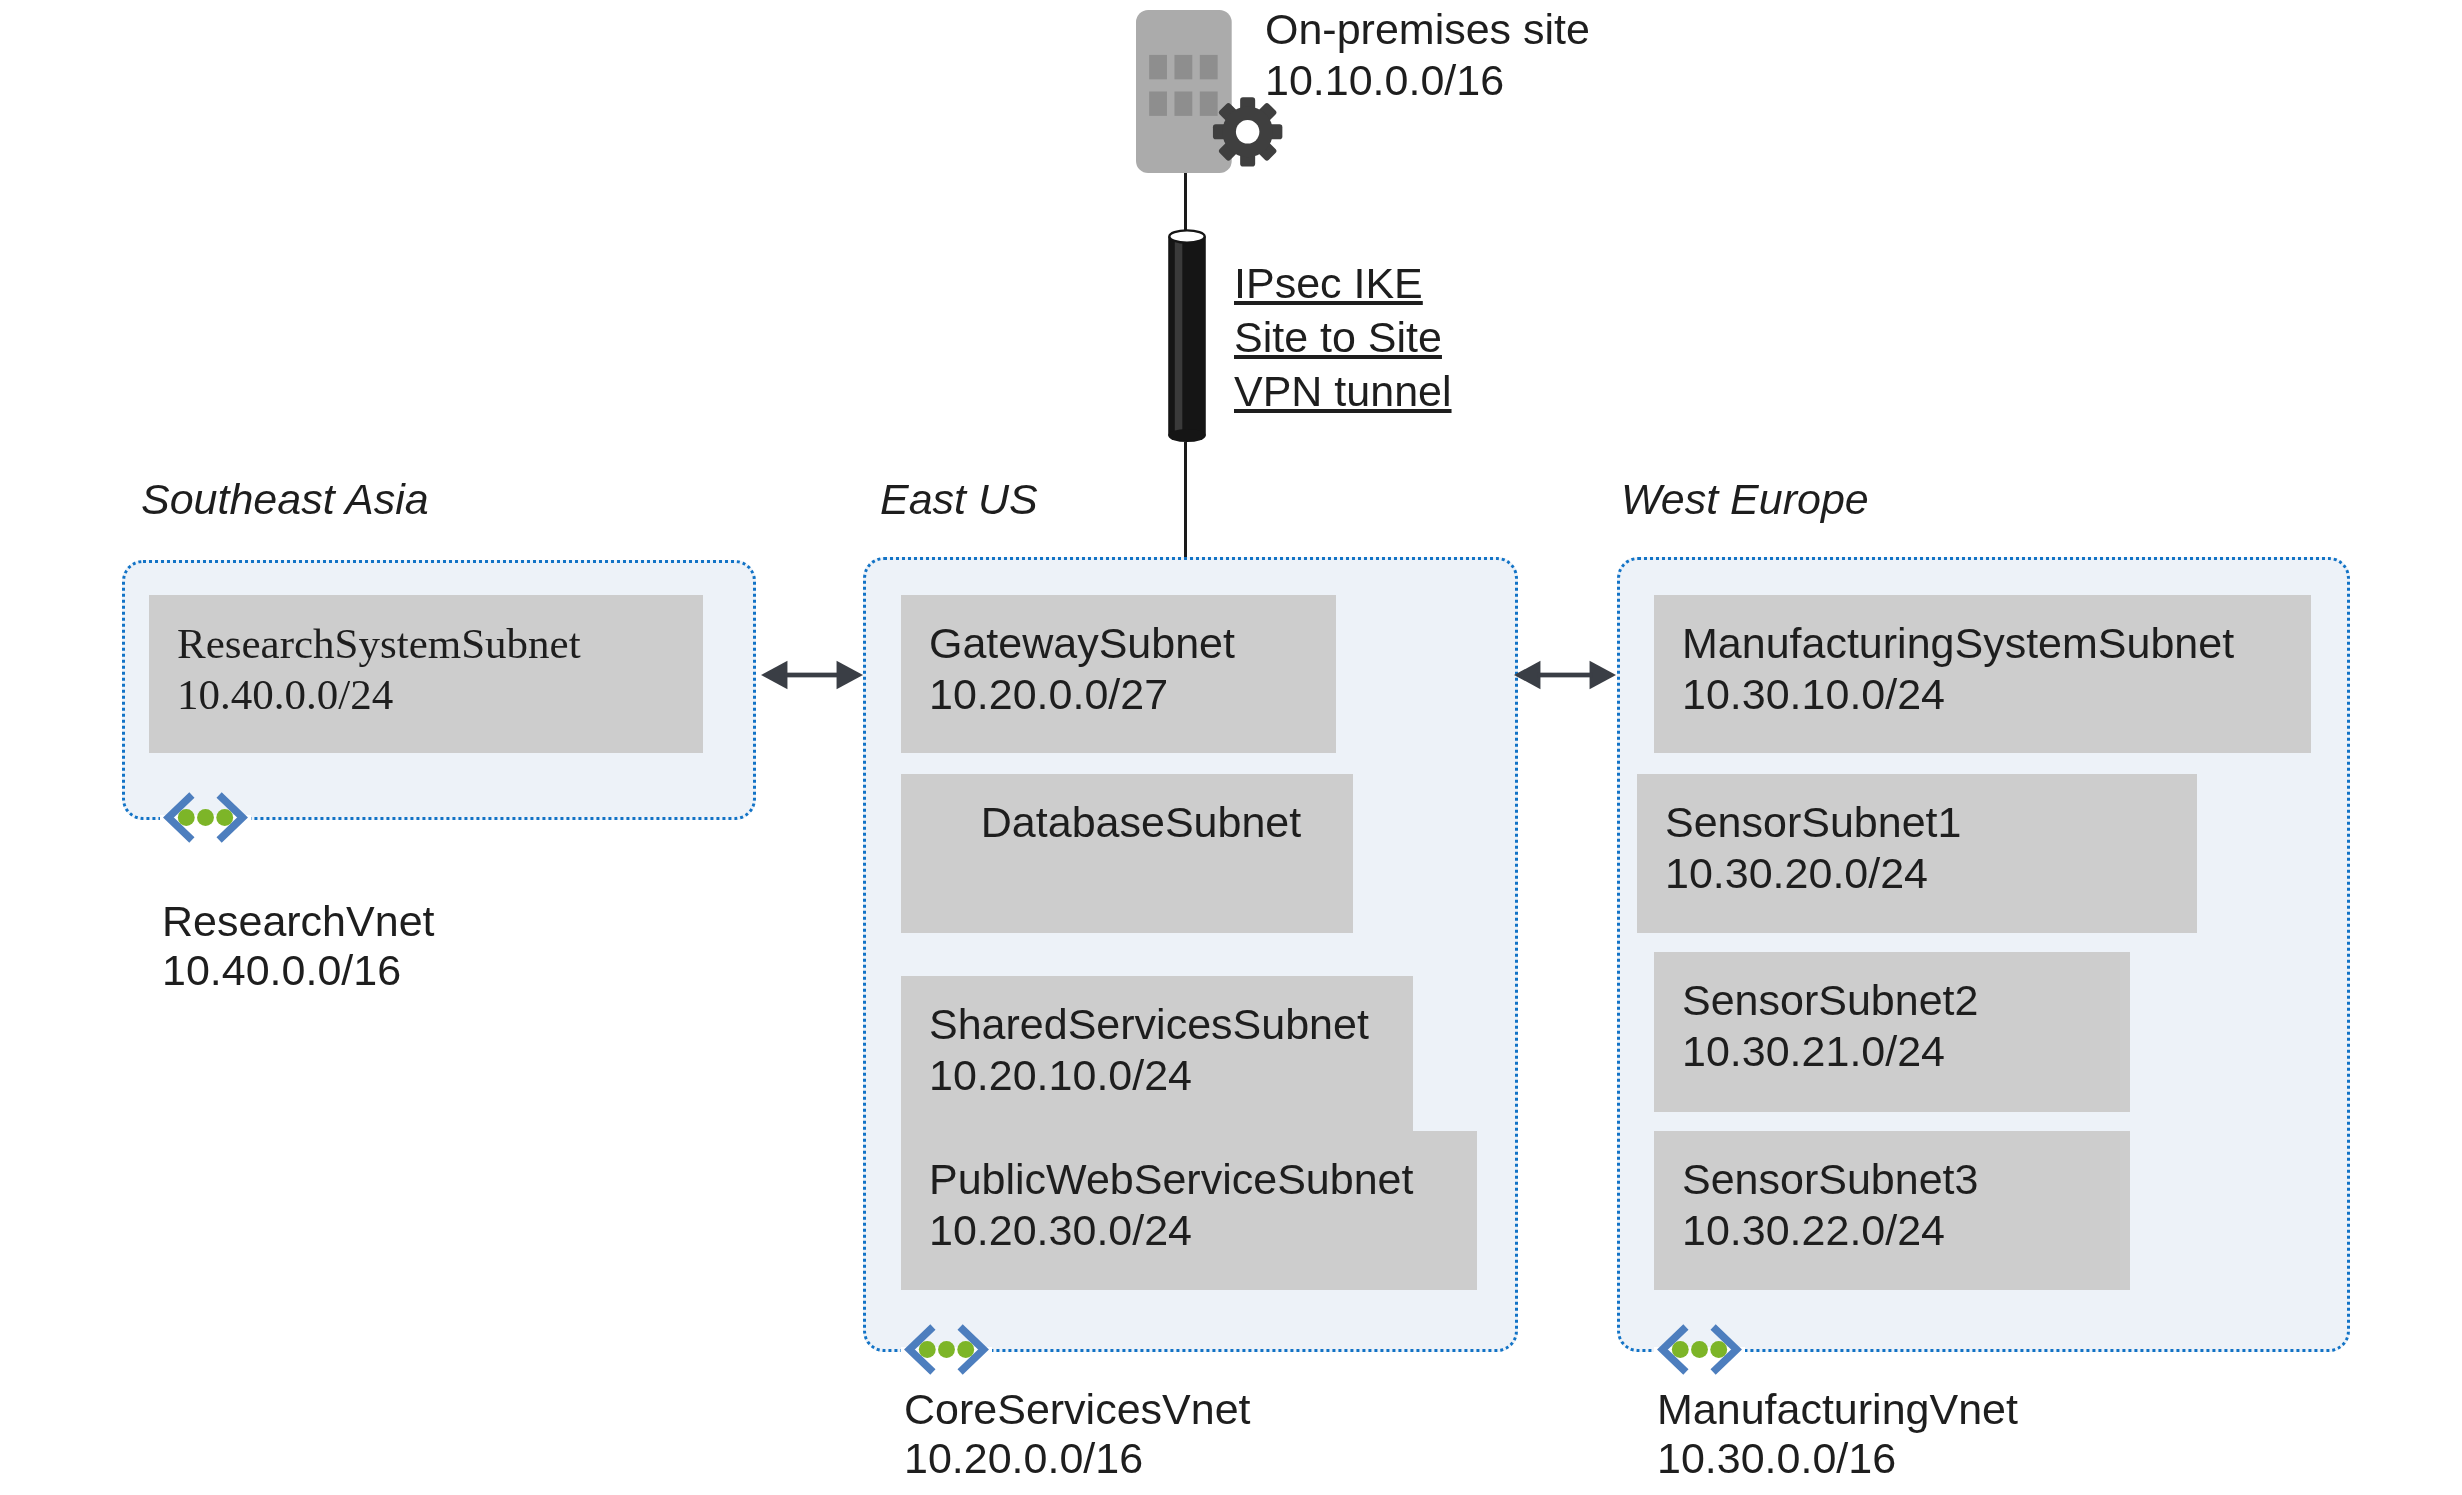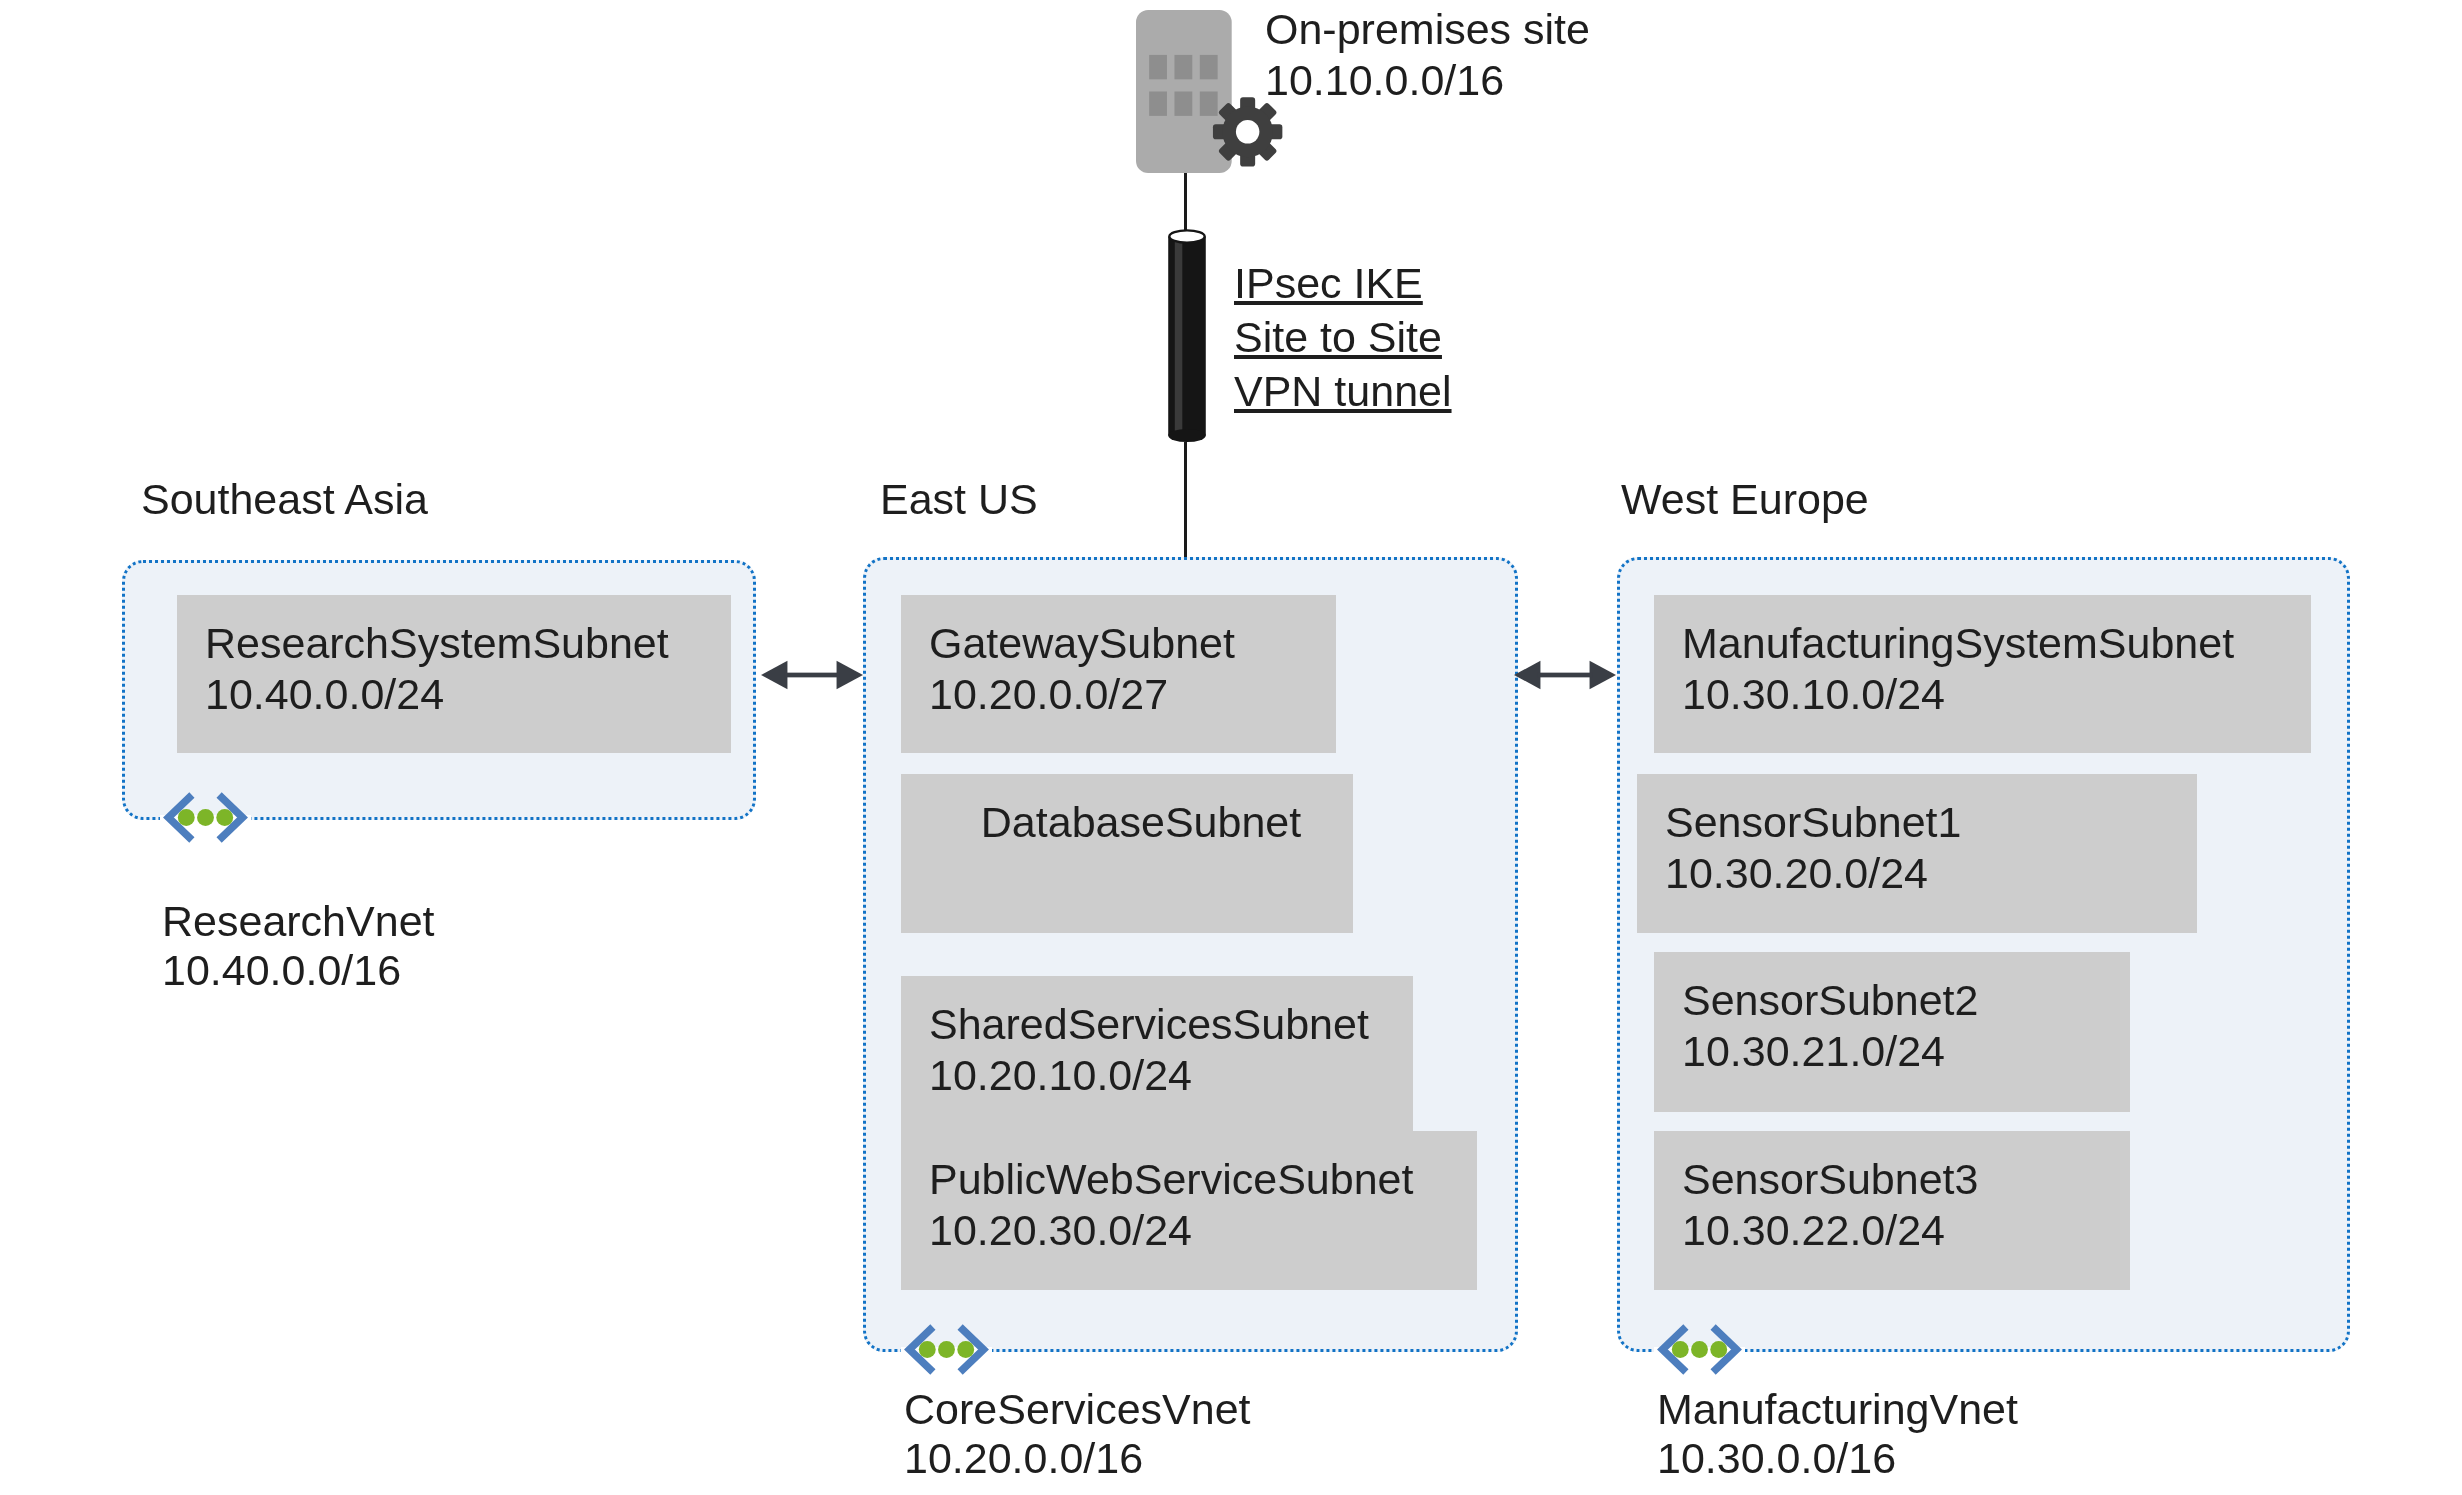--- a/index.html
+++ b/index.html
@@ -13,42 +13,42 @@
   
   .building-svg{left:1136px;top:7.5px;width:152px;height:167px;}
   .onprem-text{left:1265px;top:3.8px;font-size:43px;line-height:51px;white-space:nowrap;}
   .vline{width:2.8px;background:var(--connector,#1a1a1a);left:1184px;}
   .vline-a{top:173px;height:58px;}
   .vline-b{top:442px;height:117px;}
   .cylinder-svg{left:1168px;top:229px;width:38px;height:214px;}
   .tunnel-text{left:1234px;top:256px;font-size:43px;line-height:54px;white-space:nowrap;text-decoration:underline;}
 
   
-  .region-label{top:476px;font-size:43px;line-height:47px;white-space:nowrap;}
+  .region-label{top:476px;font-size:43px;line-height:47px;white-space:nowrap;font-style:italic;}
   .lb0{left:141px;}
   .lb1{left:880px;text-align:right;}
   .lb2{left:1621px;}
 
   .region-box{
     background:var(--region-fill,#edf2f8);
     border:3.8px dotted var(--region-border,#1273c6);
     border-radius:21px;
     box-sizing:border-box;
   }
   .rg0{left:122px;top:560px;width:634px;height:260px;}
   .rg1{left:863px;top:557px;width:655px;height:795px;}
   .rg2{left:1617px;top:557px;width:733px;height:795px;}
 
   .subnet{
     position:absolute;background:var(--subnet-fill,#cdcdcd);
     font-size:43px;line-height:51px;
     padding:22.6px 0 0 28px;box-sizing:border-box;white-space:nowrap;
   }
   
-  .s00{left:52px;top:32px;width:554px;height:158px;}
+  .s00{left:24px;top:32px;width:554px;height:158px;font-family:Liberation Serif, serif;}
   
   .s10{left:35px;top:35px;width:435px;height:158px;}
   .s11{left:35px;top:214px;width:452px;height:159px;text-align:center;}
   .s12{left:35px;top:392px;width:512px;height:160px;margin-top:24px;}
   .s13{left:35px;top:571px;width:576px;height:159px;}
   
   .s20{left:34px;top:35px;width:657px;height:158px;}
   .s21{left:17px;top:214px;width:560px;height:159px;}
   .s22{left:34px;top:392px;width:476px;height:160px;}
   .s23{left:34px;top:571px;width:476px;height:159px;}

